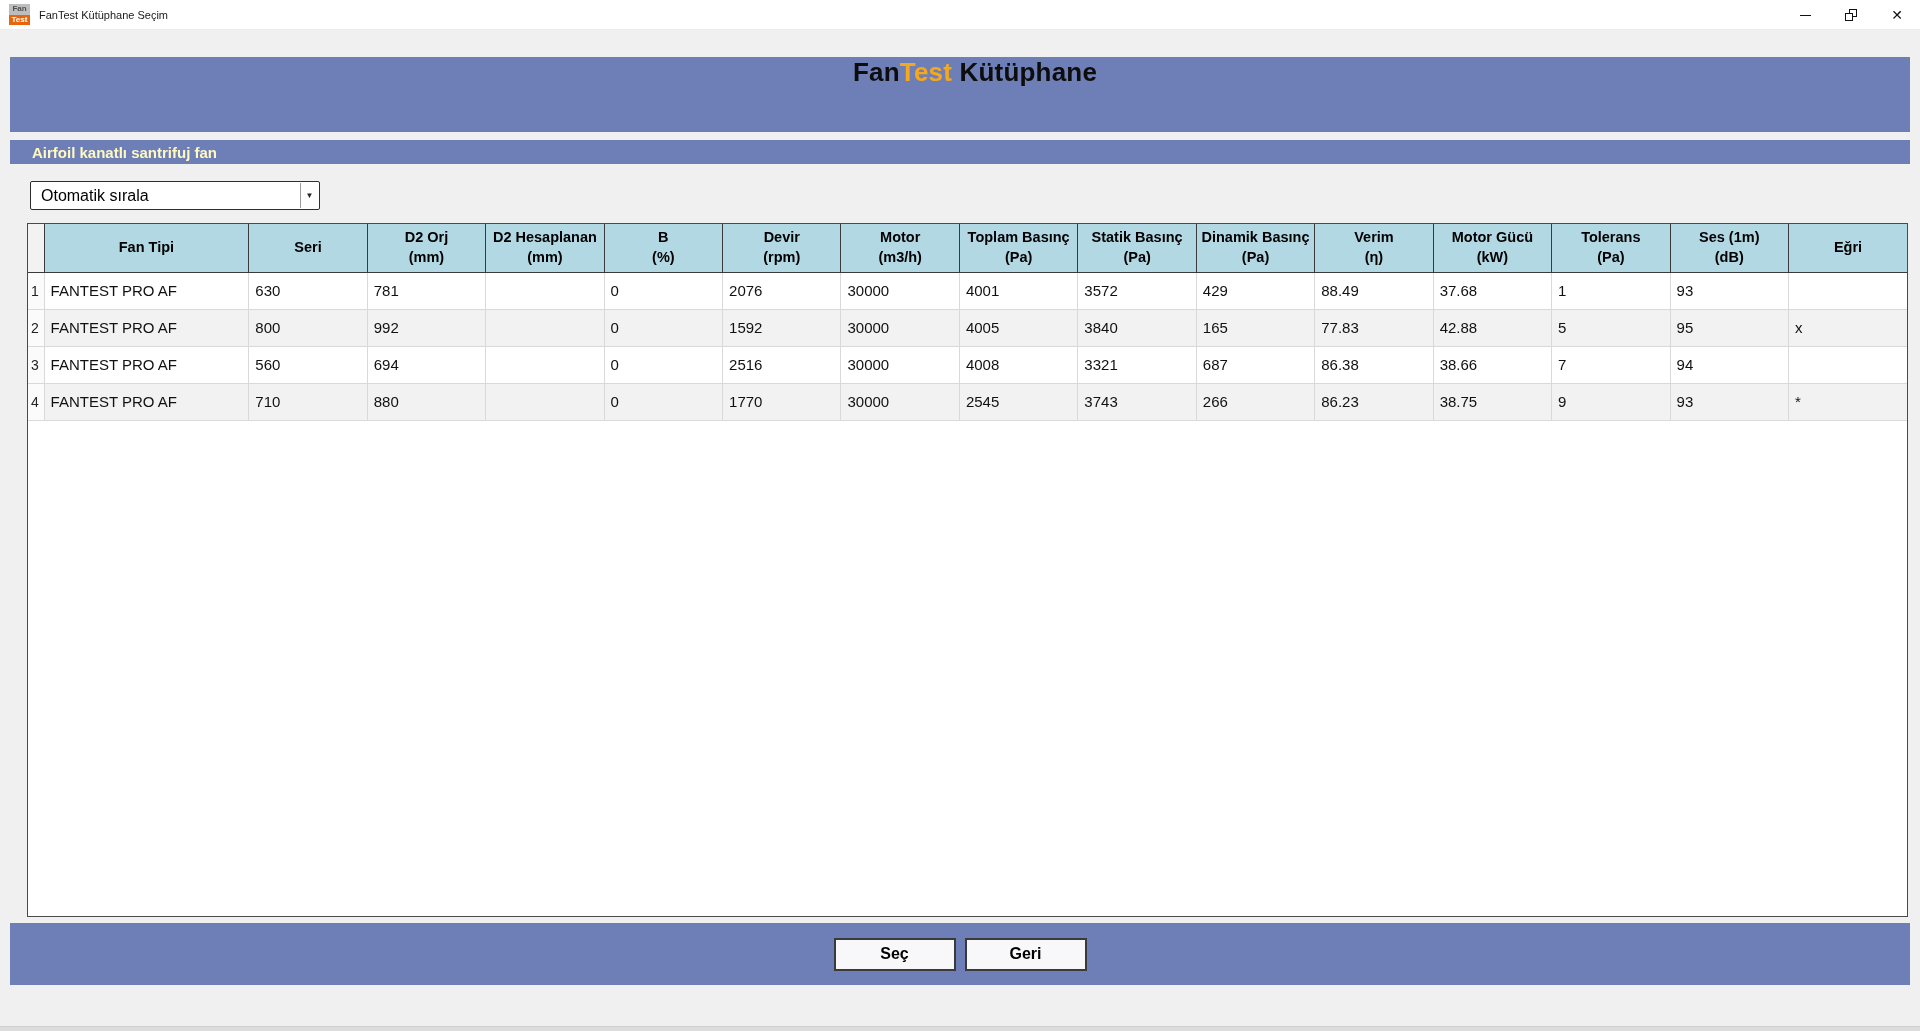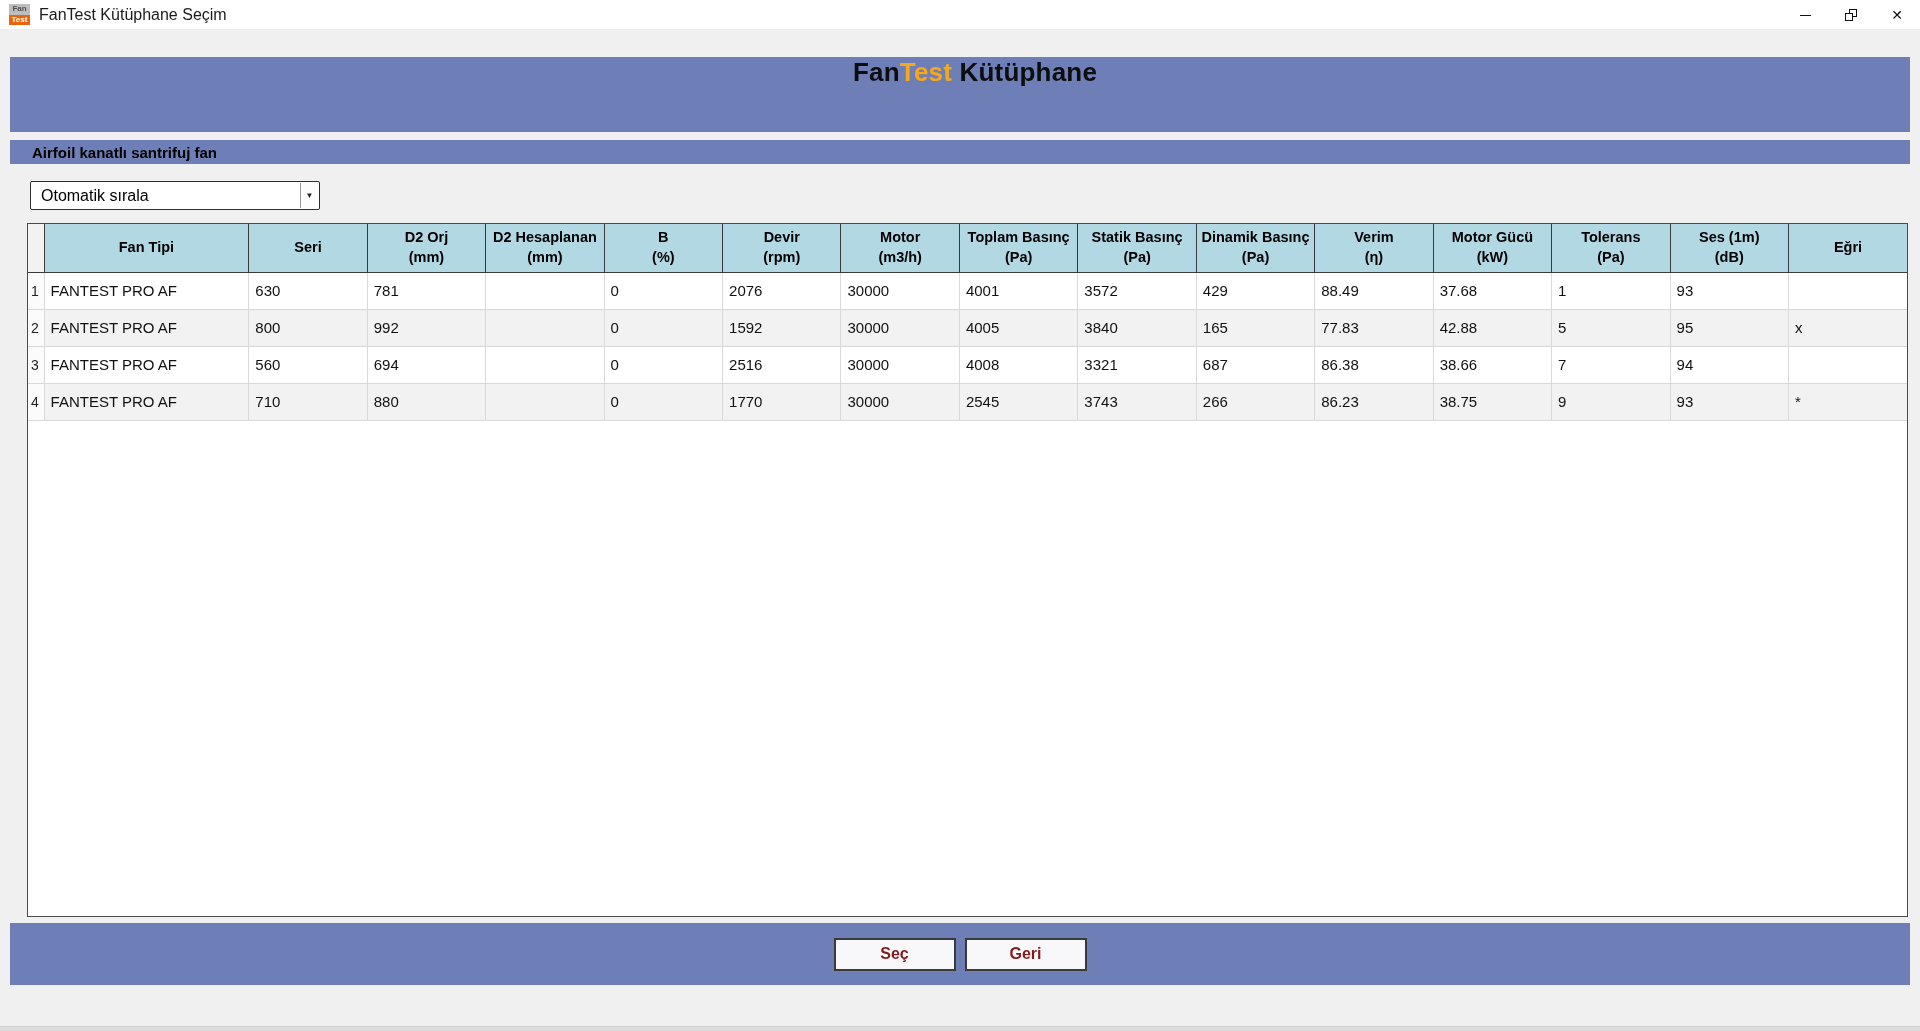--- a/index.html
+++ b/index.html
@@ -17,21 +17,21 @@
     display: flex; justify-content: space-between; align-items: center;
     border-bottom: 1px solid #ececec;
   }
   .tb-left { display: flex; align-items: center; gap: 9px; padding-left: 9px; }
   .app-icon {
     width: 21px; height: 21px; display: flex; flex-direction: column;
     font-weight: bold; font-size: 8px; line-height: 1; overflow: hidden;
   }
   .app-icon .ic-top { flex: 1; background: #bdbdbd; color: #4f4f4f; display: flex; align-items: center; justify-content: center; }
   .app-icon .ic-bot { flex: 1; background: #e8650c; color: #ffffff; display: flex; align-items: center; justify-content: center; }
-  .tb-title { font-size: 16px; color: #1a1a1a; }
+  .tb-title { font-size: 11px; color: #1a1a1a; }
   .tb-controls { display: flex; height: 100%; }
   .win-btn {
     width: 46px; height: 30px; border: none; background: transparent;
     display: flex; align-items: center; justify-content: center;
     color: #111; padding: 0; cursor: default;
   }
   .glyph-min { display: block; width: 11px; height: 1px; background: #111; }
   .glyph-restore { position: relative; width: 12px; height: 12px; display: block; }
   .glyph-restore .gr-back  { position: absolute; top: 0; right: 0; width: 8px; height: 8px; border: 1px solid #111; }
   .glyph-restore .gr-front { position: absolute; bottom: 0; left: 0; width: 8px; height: 8px; border: 1px solid #111; background: #fff; }
@@ -44,21 +44,21 @@
     height: 75px; background: #6E7EB6; padding-left: 30px;
     display: flex; flex-direction: row; justify-content: center;
   }
   .brand { font-size: 26px; font-weight: bold; color: #0d0d0d; letter-spacing: 0.2px; }
   .brand .accent { color: #F5A81C; }
   .subtitle { font-size: 15px; color: #111; margin-top: 4px; }
 
   .section-bar {
     height: 24px; background: #6E7EB6; margin-top: 8px;
     display: flex; align-items: center; padding-left: 22px;
-    color: #000000; font-weight: bold; font-size: 15px;
+    color: #fef9c3; font-weight: bold; font-size: 15px;
   }
 
   .toolbar { margin: 17px 0 5px 20px; }
   .dropdown {
     width: 290px; height: 29px; background: #ffffff;
     border: 1px solid #2e2e2e; border-radius: 2px;
     display: flex; align-items: center; justify-content: space-between;
     padding-left: 10px; font-size: 16px; color: #000; cursor: default;
   }
   .dd-arrow-box {
@@ -95,21 +95,21 @@
   #grid tbody tr.alt td.gutter { background: #fbfbfb; }
 
   
   .footer-bar {
     margin-top: 6px; height: 62px; background: #6E7EB6;
     display: flex; align-items: center; justify-content: center; gap: 9px;
   }
   .btn {
     width: 122px; height: 33px; background: #f8f8fa;
     border: 2px solid #3a3a3a; font-family: "Liberation Sans", sans-serif;
-    font-weight: bold; font-size: 16px; color: #7f1d1d; cursor: default;
+    font-weight: bold; font-size: 16px; color: #000000; cursor: default;
   }
 
   .taskbar-edge {
     position: absolute; left: 0; right: 0; bottom: 0; height: 5px;
     background: #dcdcdc; border-top: 1px solid #cfcfcf;
   }
 </style>
 </head>
 <body>
 

